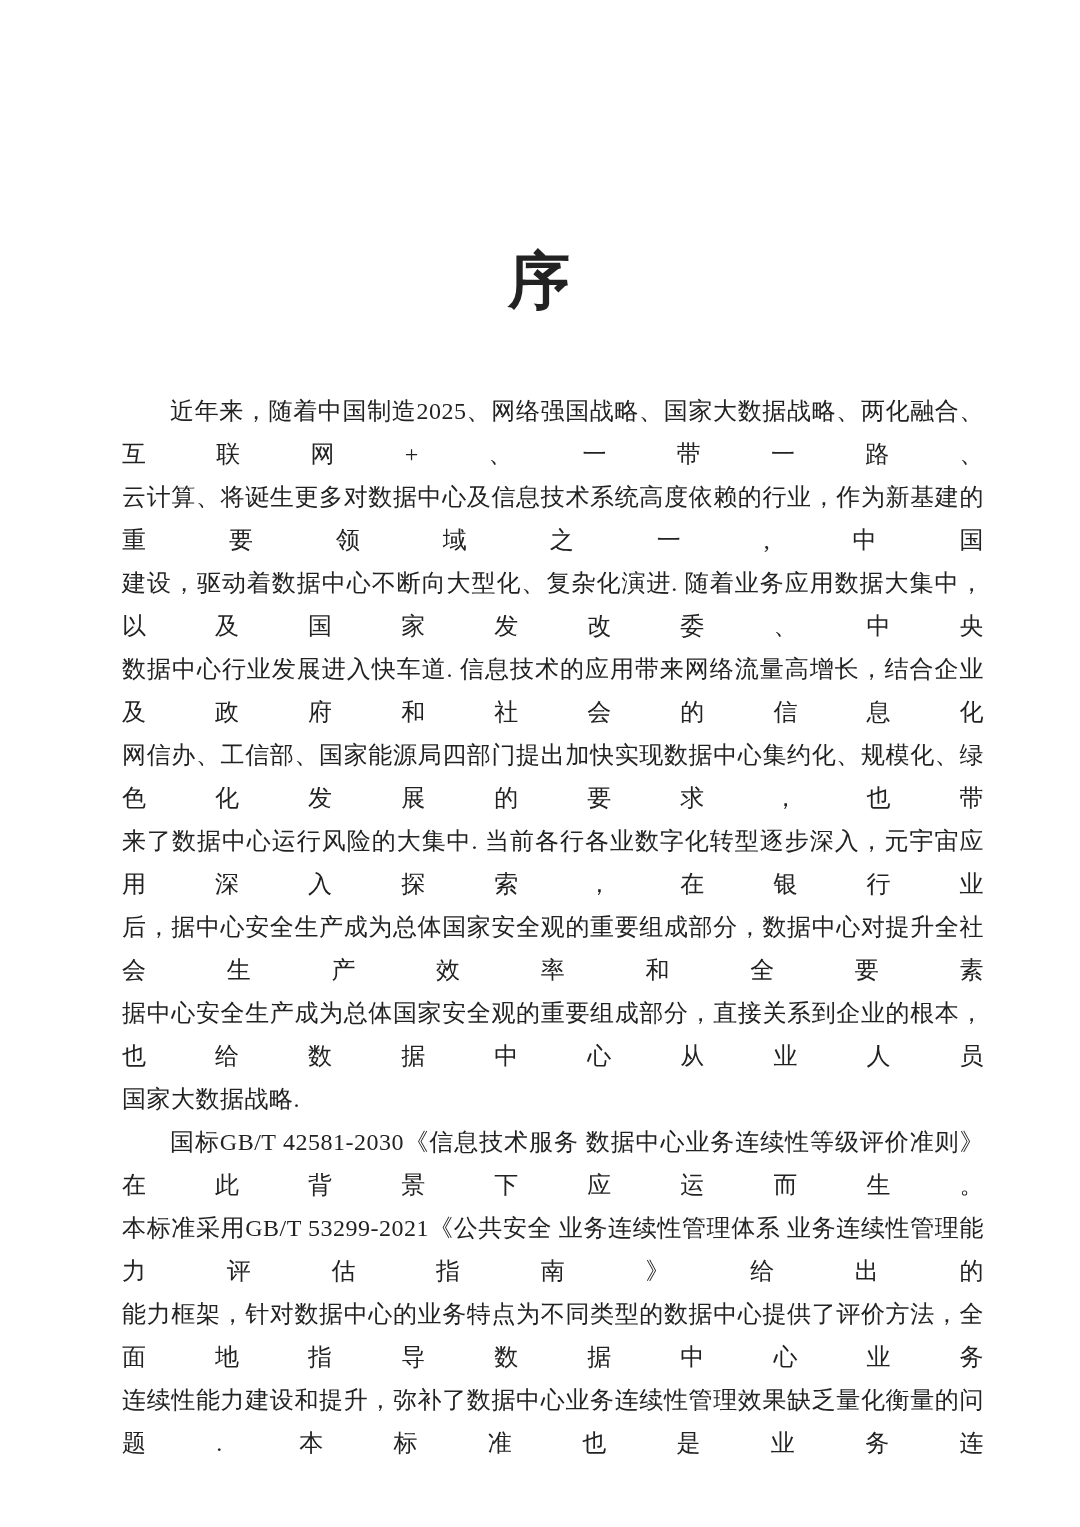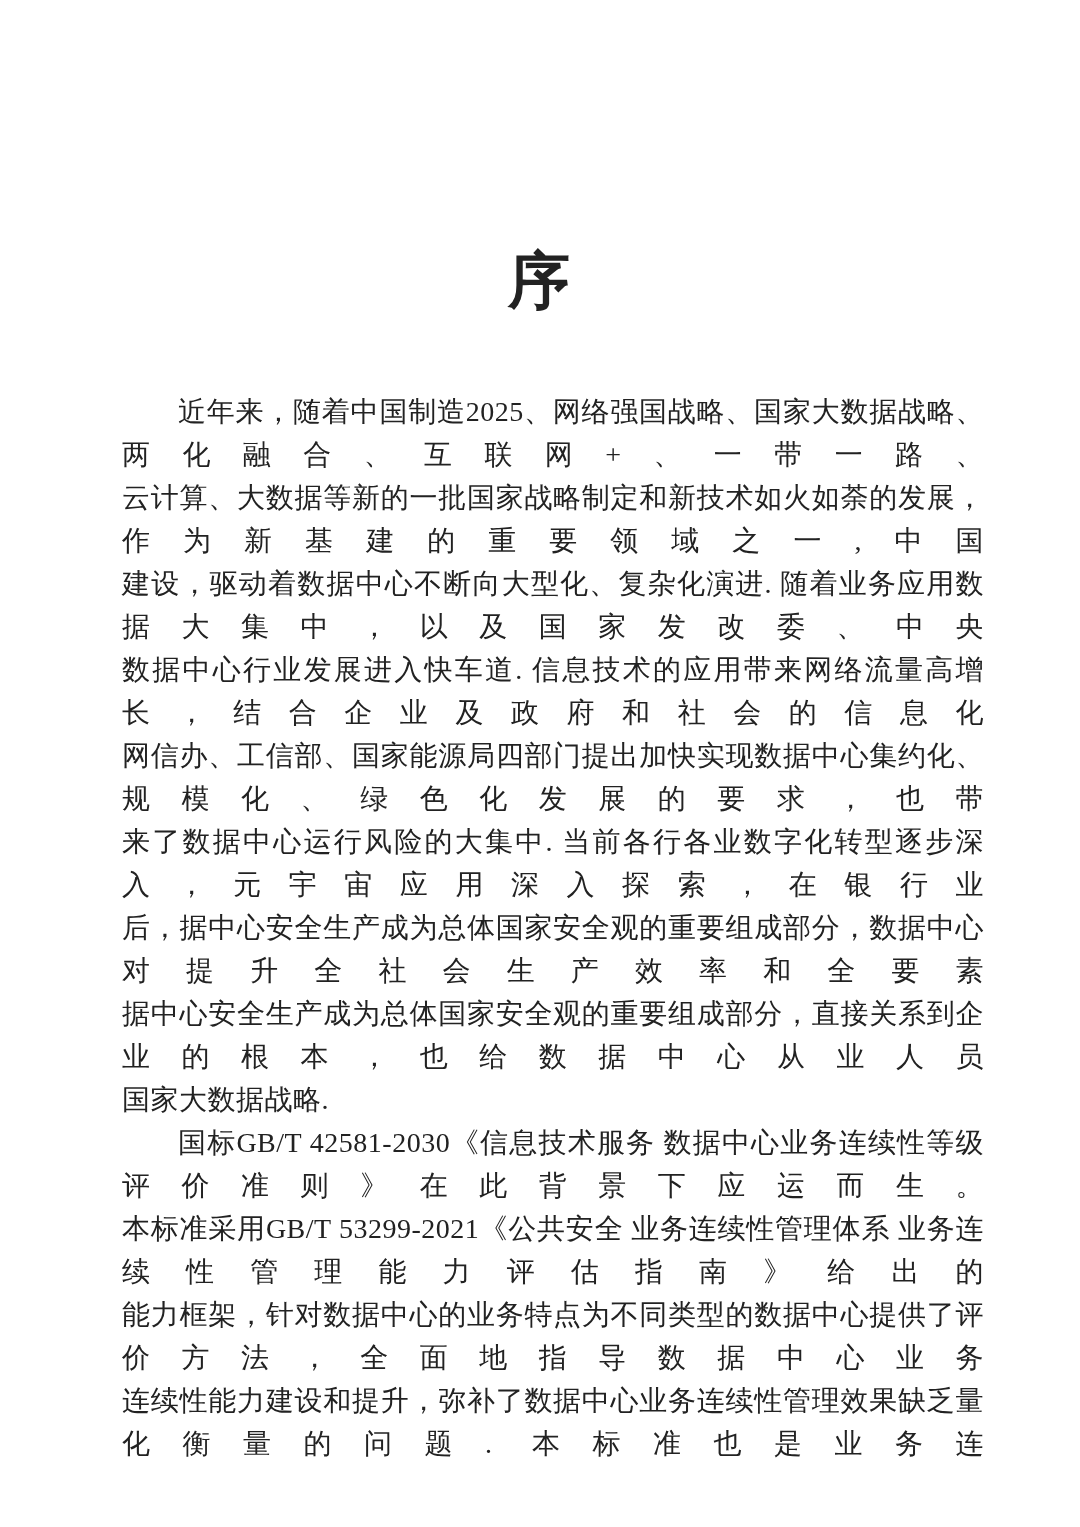--- a/index.html
+++ b/index.html
@@ -22,38 +22,38 @@
     font-weight: bold;
     letter-spacing: 2px;
   }
   .body-block {
     margin-top: 78px;
     margin-left: 122px;
     width: 862px;
   }
   .paragraph { margin: 0; }
   .line {
-    font-size: 28px;
+    font-size: 24px;
     line-height: 43px;
     text-align: justify;
     text-align-last: justify;
     letter-spacing: 0.5px;
   }
   .line.indent { text-indent: 2em; }
   .line.plast { text-align-last: left; }
 </style>
 </head>
 <body>
 
 <div class="page">
   <h1 class="title">序</h1>
   <div class="body-block">
     <div class="paragraph">
         <div class="line indent">近年来，随着中国制造2025、网络强国战略、国家大数据战略、两化融合、互联网+、一带一路、</div>
-        <div class="line">云计算、大数据等新的一批国家战略制定和新技术如火如荼的发展，作为新基建的重要领域之一,中国</div>
+        <div class="line">云计算、将诞生更多对数据中心及信息技术系统高度依赖的行业，作为新基建的重要领域之一,中国</div>
         <div class="line">建设，驱动着数据中心不断向大型化、复杂化演进. 随着业务应用数据大集中，以及国家发改委、中央</div>
         <div class="line">数据中心行业发展进入快车道. 信息技术的应用带来网络流量高增长，结合企业及政府和社会的信息化</div>
         <div class="line">网信办、工信部、国家能源局四部门提出加快实现数据中心集约化、规模化、绿色化发展的要求，也带</div>
         <div class="line">来了数据中心运行风险的大集中. 当前各行各业数字化转型逐步深入，元宇宙应用深入探索，在银行业</div>
         <div class="line">后，据中心安全生产成为总体国家安全观的重要组成部分，数据中心对提升全社会生产效率和全要素</div>
         <div class="line">据中心安全生产成为总体国家安全观的重要组成部分，直接关系到企业的根本，也给数据中心从业人员</div>
         <div class="line plast">国家大数据战略.</div>
       </div>
     <div class="paragraph">
         <div class="line indent">国标GB/T 42581-2030《信息技术服务 数据中心业务连续性等级评价准则》在此背景下应运而生。</div>

